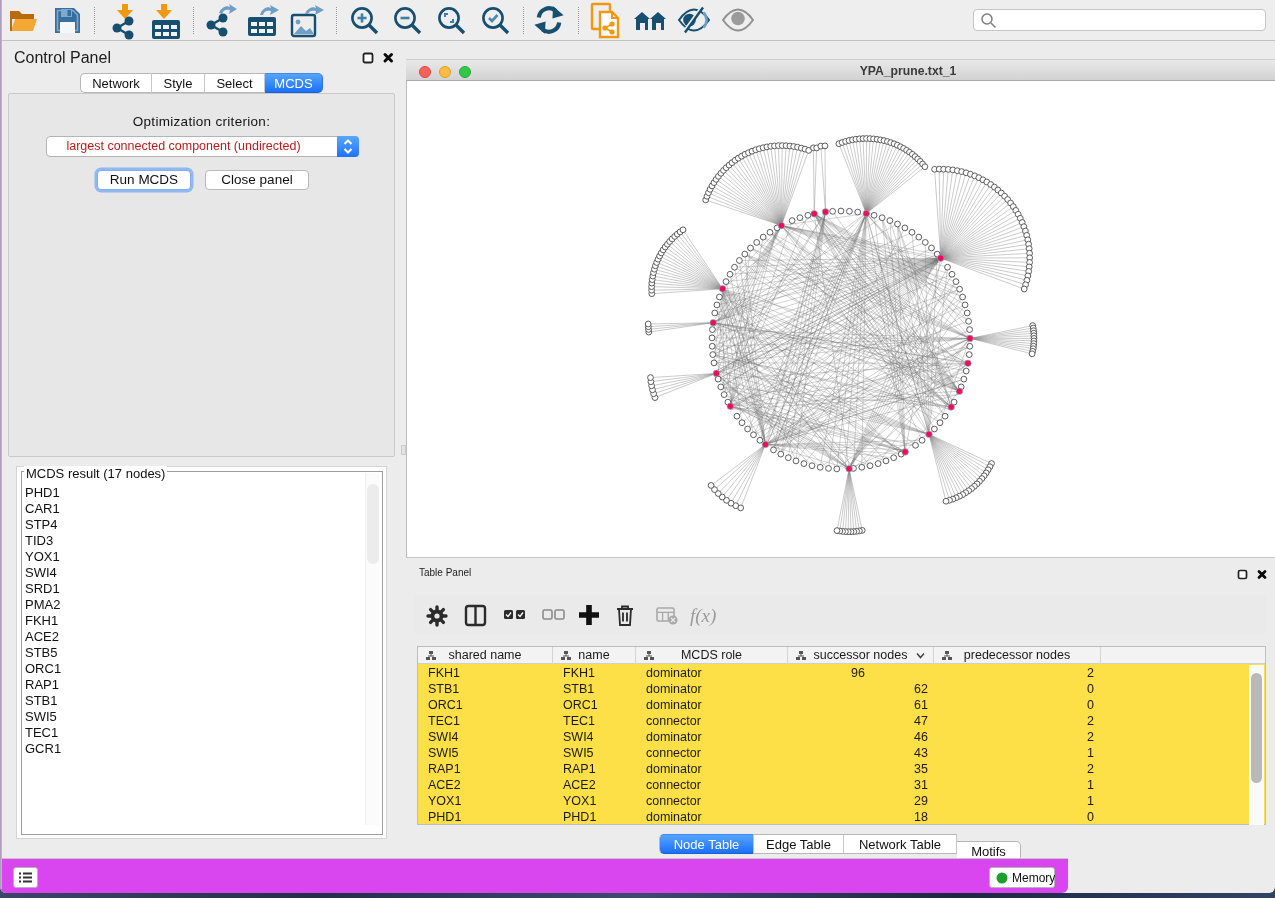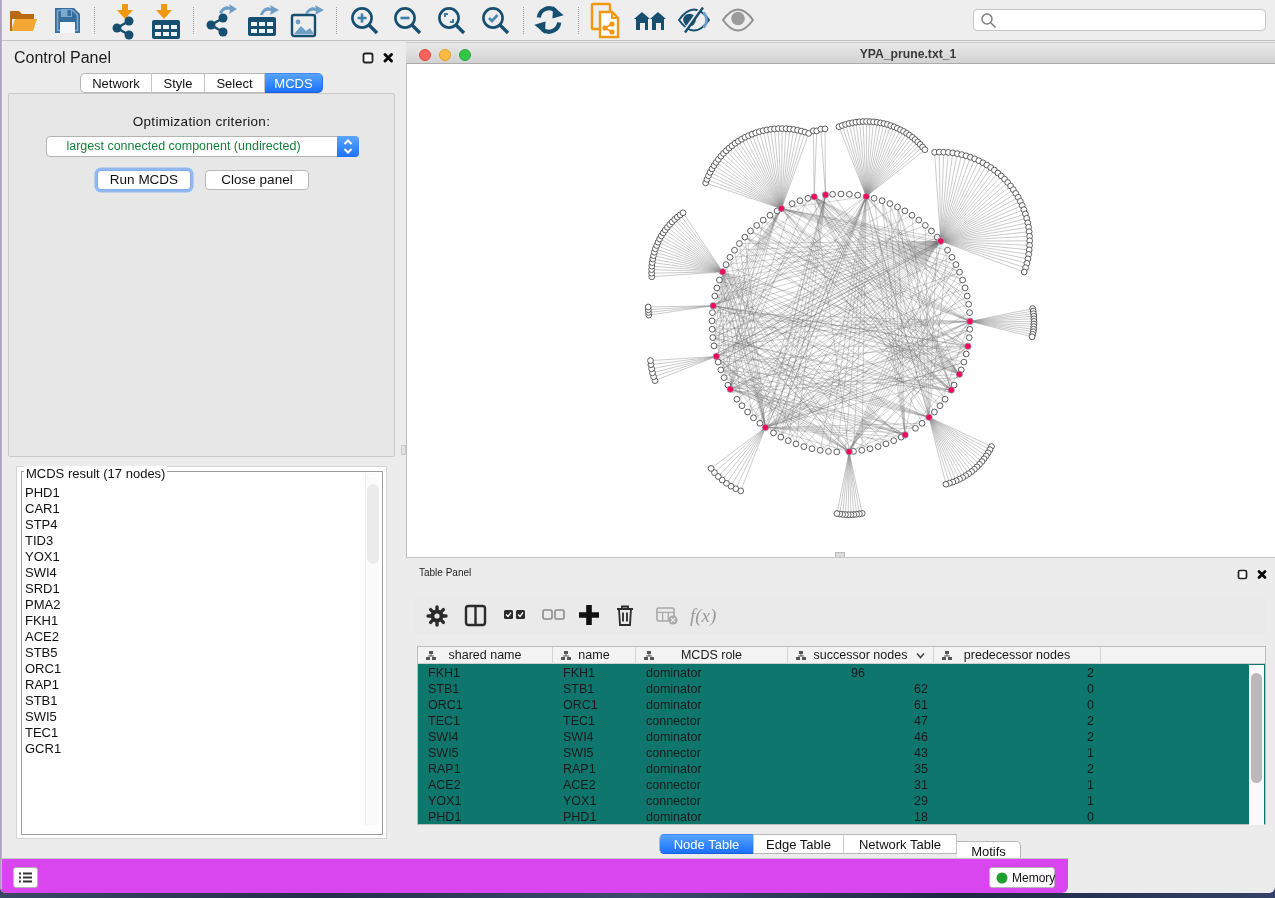--- a/index.html
+++ b/index.html
@@ -13,46 +13,46 @@
   
   #cp { position:absolute; left:2px; top:42px; width:399px; height:816px; background:#ececec; }
   #cp-title { position:absolute; left:12px; top:7px; font-size:16px; color:#1c1c1c; }
   #tabpane { position:absolute; left:6px; top:51px; width:387px; height:364px; background:#e7e7e7; border:1px solid #c9c9c9; border-radius:2px; }
   #seg { position:absolute; left:78px; top:31px; height:20px; display:flex; z-index:5; }
   .segbtn { height:20px; background:#ffffff; border-top:1px solid #b7b7b7; border-bottom:1px solid #b7b7b7; border-right:1px solid #c6c6c6; font-size:13px; color:#111; display:flex; align-items:center; justify-content:center; }
   .segbtn.first { border-left:1px solid #b7b7b7; border-radius:5px 0 0 5px; }
   .segbtn.last  { border-radius:0 5px 5px 0; border-right:1px solid #2a6ff0; }
   .segbtn.sel { background:linear-gradient(#56a4fd,#1a70fb); color:#fff; border-top-color:#3f88f5; border-bottom-color:#1b5fd0; }
   #optlabel { position:absolute; left:0; top:72px; width:399px; text-align:center; font-size:13.5px; letter-spacing:0.3px; color:#141414; }
-  #combo { position:absolute; left:44px; top:94px; width:313px; height:21px; background:#fff; border:1px solid #b4b4b4; border-radius:4px; font-size:12.5px; color:#15803d; line-height:19px; text-align:center; padding-right:38px; }
+  #combo { position:absolute; left:44px; top:94px; width:313px; height:21px; background:#fff; border:1px solid #b4b4b4; border-radius:4px; font-size:12.5px; color:#b91c1c; line-height:19px; text-align:center; padding-right:38px; }
   #combo .arrows { position:absolute; right:-1px; top:-1px; width:22px; height:21px; background:linear-gradient(#5ba6fd,#1c72fb); border-radius:0 4px 4px 0; }
   .btn { position:absolute; height:20px; background:#ffffff; border:1px solid #b9b9b9; border-radius:4px; font-size:13.5px; color:#111; text-align:center; line-height:18px; }
   #runbtn { left:95px; top:128px; width:94px; box-shadow:0 0 0 2.5px rgba(115,170,248,.75); border-color:#86aee6; }
   #closebtn { left:203px; top:128px; width:104px; }
   
   #resultbox { position:absolute; left:14px; top:424px; width:371px; height:373px; background:#ffffff; border:1px solid #d4d4d4; }
   #fs { position:absolute; left:4px; top:4px; width:362px; height:364px; border:1px solid #9d9d9d; }
   #fs-legend { position:absolute; left:2px; top:-6px; background:#fff; padding:0 2px; font-size:13px; color:#111; }
   #mlist { position:absolute; left:8px; top:18px; font-size:13px; color:#111; line-height:16px; }
   #msb { position:absolute; right:7px; top:6px; width:14px; height:352px; background:#fbfbfb; border-left:1px solid #efefef; }
   #msb .thumb { position:absolute; left:1px; top:11px; width:12px; height:80px; background:#ececec; border-radius:6px; }
   
   #vsplit { position:absolute; left:401px; top:42px; width:5px; height:816px; background:#ececec; }
   #vsplit .knob { position:absolute; left:0px; top:403px; width:5px; height:10px; background:#e2e2e2; border:1px solid #cccccc; }
   
-  #netwin { position:absolute; left:406px; top:42px; width:759px; height:515px; }
+  #netwin { position:absolute; left:406px; top:59px; width:759px; height:515px; }
   #nettitle { position:absolute; left:0; top:0; width:869px; height:22px; background:linear-gradient(#e9e9e9,#d2d2d2); border-bottom:1px solid #ababab; border-top:1px solid #cdcdcd; }
   .light { position:absolute; top:5.5px; width:12px; height:12px; border-radius:50%; }
   #nettitle .t { position:absolute; top:4px; left:0; width:1004px; text-align:center; font-size:12.2px; font-weight:bold; color:#3a3a3a; }
   #netcanvas { position:absolute; left:0; top:22px; width:869px; height:493px; background:#ffffff; border-left:1px solid #bdbdbd; }
   
   #tp { position:absolute; left:406px; top:557px; width:869px; height:301px; background:#ececec; border-top:1px solid #c6c6c6; }
   #tp-title { position:absolute; left:13px; top:9px; font-size:10px; color:#1c1c1c; }
   #tptools { position:absolute; left:8px; top:37px; width:853px; height:39px; background:#eaeaea; border-radius:4px; }
-  #tbl { position:absolute; left:11px; top:88px; width:849px; height:179px; background:#0f766e; border:1px solid #bdbdbd; }
+  #tbl { position:absolute; left:11px; top:88px; width:849px; height:179px; background:#fde047; border:1px solid #bdbdbd; }
   #thead { position:absolute; left:0; top:0; width:847px; height:17px; background:#f3f3f3; border-bottom:1px solid #cfcfcf; }
   .th { position:absolute; top:0; height:17px; border-right:1px solid #d4d4d4; font-size:12.5px; color:#1a1a1a; text-align:center; line-height:17px; }
   .td { position:absolute; font-size:12.5px; color:#1a1a1a; height:16px; line-height:16px; }
   #tsb { position:absolute; right:1px; top:18px; width:15px; height:160px; background:#fafafa; }
   #tsb .thumb { position:absolute; left:2px; top:8px; width:11px; height:110px; background:#b9b9b9; border-radius:6px; }
   
   #btabs { position:absolute; left:253px; top:276px; height:20px; display:flex; }
   
   #status { position:absolute; left:0; top:858px; width:1068px; height:35px; background:#d946ef; border-top:1px solid #c6c6c6; border-radius:0 0 6px 6px; }
   #listbtn { position:absolute; left:13px; top:8px; width:25px; height:21px; background:#fff; border:1px solid #b5b5b5; border-radius:3px; }

